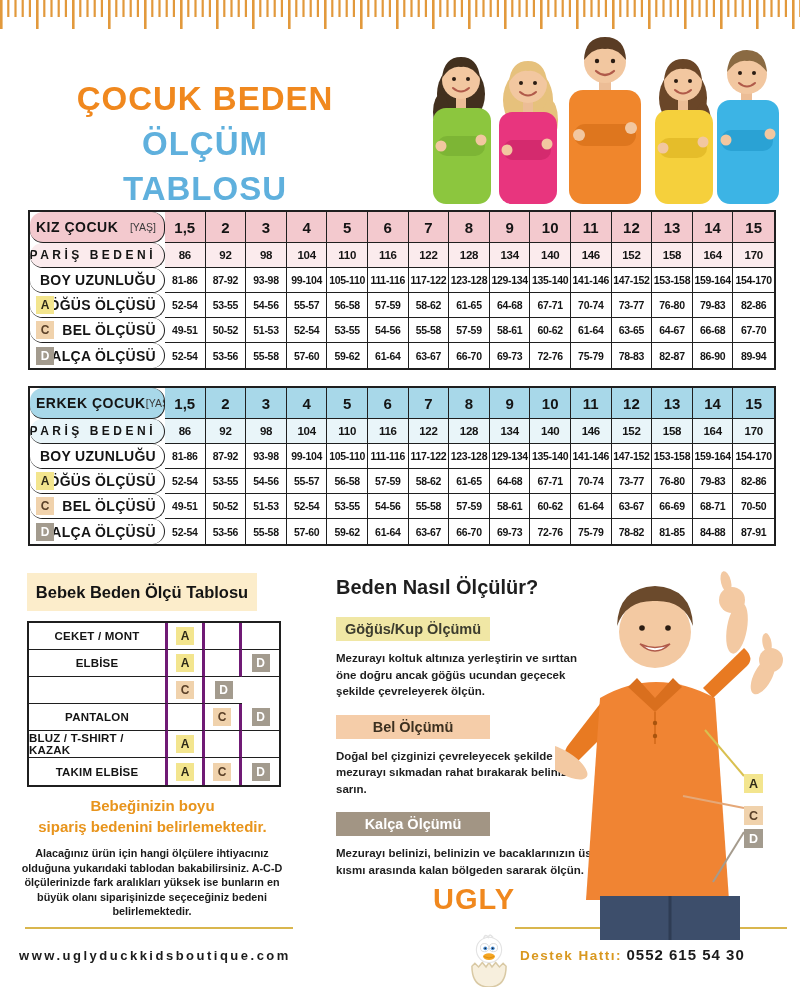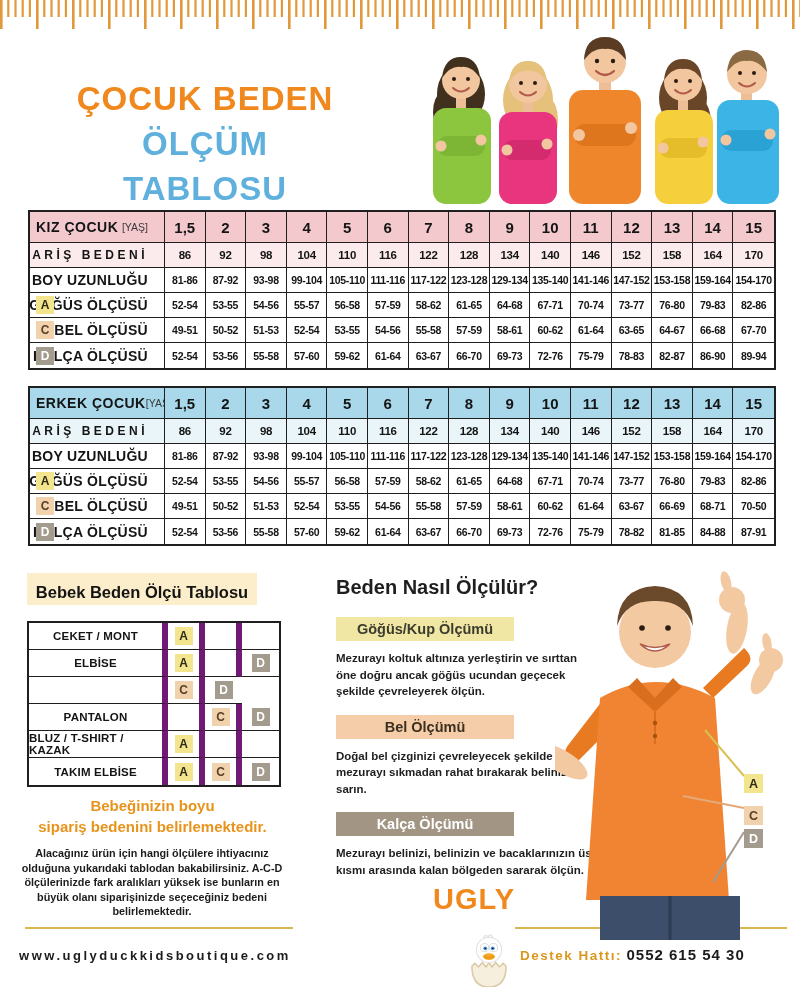--- a/index.html
+++ b/index.html
@@ -25,55 +25,55 @@
            display:flex;align-items:center;justify-content:center;overflow:hidden;white-space:nowrap;}
   .st-cell:last-child{border-right:none;}
   .st-row:last-child .st-cell{border-bottom:none;}
   #girls-table .st-head .st-cell{background:var(--girls_header,#f3c9ce);}
   #boys-table  .st-head .st-cell{background:var(--boys_header,#a8d8e9);}
   #girls-table .st-tint .st-cell{background:var(--girls_row,#fbebed);}
   #boys-table  .st-tint .st-cell{background:var(--boys_row,#e9f5f9);}
   .st-age{font-weight:bold;font-size:15px;}
   .st-val{font-weight:bold;font-size:10.5px;letter-spacing:-0.3px;}
   .st-tint .st-val{font-size:11.5px;}
-  .st-label{position:relative;justify-content:flex-end;padding:0 16px 0 6px;}
+  .st-label{position:relative;justify-content:flex-end;padding:0 8px 0 6px;border-radius:13px;}
   .st-headlabel{justify-content:space-between;}
   .st-title{font-weight:bold;font-size:14px;letter-spacing:0.5px;}
   .st-yas{font-size:10.5px;color:#3a3a3a;}
   .st-labeltext{font-weight:bold;font-size:14px;letter-spacing:0.3px;}
   .st-spaced{margin:0 auto;letter-spacing:3.5px;font-size:12px;}
 
   
   .mbadge{display:inline-flex;align-items:center;justify-content:center;
           width:18px;height:18px;font-weight:bold;font-size:12px;flex:0 0 auto;}
   .st-label .mbadge{position:absolute;left:6px;top:50%;transform:translateY(-50%);}
   .badge-A{background:var(--badge_a,#f3e58e);color:#2e2a18;}
   .badge-C{background:var(--badge_c,#f0d2ac);color:#5a4028;}
   .badge-D{background:var(--badge_d,#a39b8e);color:#ffffff;}
 
   
-  .baby-title{position:absolute;left:27px;top:573px;width:230px;height:32px;line-height:38px;
+  .baby-title{position:absolute;left:27px;top:573px;width:230px;height:38px;line-height:38px;
               background:var(--cream,#fcedcb);text-align:center;font-weight:bold;font-size:16.5px;}
   #baby-table{position:absolute;left:27px;top:621px;width:250px;border:2px solid #1f1f1f;background:#fff;}
   .bt-row{display:grid;grid-template-columns:139px 37px 37px 37px;height:27px;}
-  .bt-cell{border-right:6px solid #701a75;border-bottom:1px solid #1f1f1f;
+  .bt-cell{border-right:3px solid #701a75;border-bottom:1px solid #1f1f1f;
            display:flex;align-items:center;justify-content:center;}
   .bt-cell:last-child{border-right:none;}
   .bt-row:last-child .bt-cell{border-bottom:none;}
   .bt-name{font-weight:bold;font-size:11.5px;letter-spacing:0.2px;}
 
   .baby-note-head{position:absolute;left:15px;top:795px;width:275px;text-align:center;
                   color:var(--accent_orange,#e8941c);font-weight:bold;font-size:15px;line-height:21px;}
   .baby-note-body{position:absolute;left:20px;top:846px;width:264px;text-align:center;
                   font-weight:bold;font-size:10.8px;line-height:14.5px;color:#1c1c1c;}
 
   
   .howto{position:absolute;left:312px;top:576px;width:262px;margin-left:24px;}
   .howto-title{font-weight:bold;font-size:20px;color:#1e1e1e;margin:0 0 18px 0;}
-  .hsec-head{width:178px;text-align:center;font-weight:bold;font-size:14.5px;padding:4px 0;margin:0 0 9px 0;}
+  .hsec-head{width:154px;text-align:center;font-weight:bold;font-size:14.5px;padding:4px 0;margin:0 0 9px 0;}
   .hsec-yellow{background:var(--section_yellow,#f0e7a5);color:#3c3c2e;}
   .hsec-peach{background:var(--section_peach,#f5cda9);color:#3c3020;}
   .hsec-taupe{background:var(--section_taupe,#a29584);color:#fff;}
   .hsec-text{font-weight:bold;font-size:11.5px;line-height:16.5px;color:#1e1e1e;margin:0 0 15px 0;}
 
   
   .kids-svg{position:absolute;left:395px;top:8px;}
   .boy-svg{position:absolute;left:555px;top:548px;z-index:2;}
   .fig-badge{position:absolute;z-index:3;width:19px;height:19px;display:flex;align-items:center;
              justify-content:center;font-weight:bold;font-size:12.5px;}

